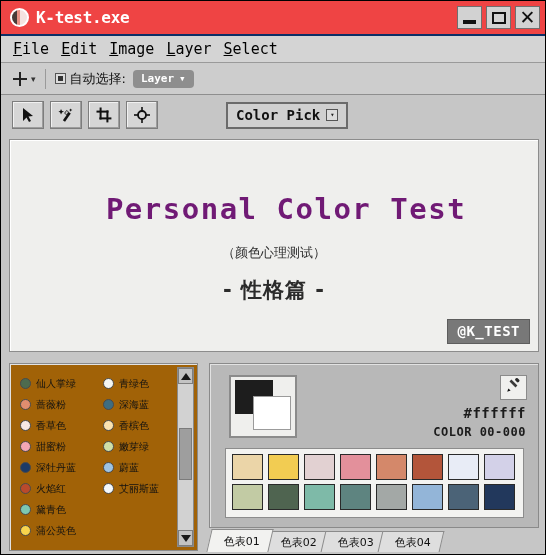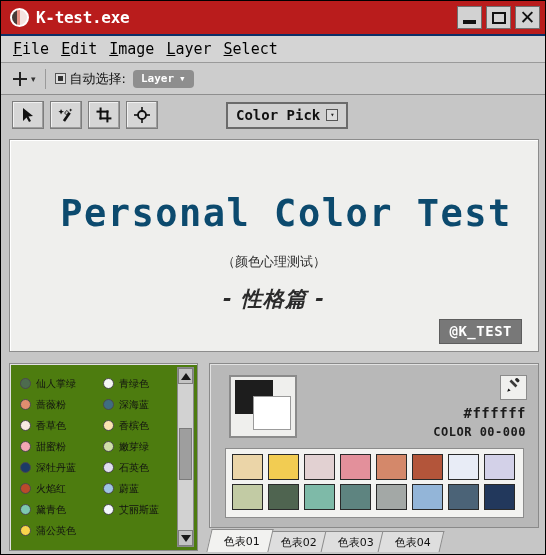--- a/index.html
+++ b/index.html
@@ -269,47 +269,46 @@
     height: 213px;
     background: #efefed;
     border: 1px solid #8c8c8c;
     box-shadow: inset 1px 1px 0 #ffffff;
     box-sizing: border-box;
     overflow: hidden;
   }
   .canvas-title {
     text-align: center;
     font-family: "DejaVu Sans Mono", monospace;
-    font-size: 37px;
+    font-size: 29px;
     font-weight: bold;
     letter-spacing: 1.5px;
-    color: #0c4a6e;
+    color: #701a75;
     margin-top: 52px;
     margin-left: 24px;
   }
   .canvas-sub {
     text-align: center;
     font-family: "DejaVu Sans", sans-serif;
     font-size: 13px;
     color: #2f2f2f;
     margin-top: 18px;
   }
   .canvas-sub2 {
     text-align: center;
     font-family: "DejaVu Sans", sans-serif;
     font-size: 21px;
     font-weight: bold;
     color: #2b2b2b;
     margin-top: 14px;
     letter-spacing: 1px;
-    font-style: italic;
   }
   .canvas-badge {
     position: absolute;
-    right: 16px; bottom: 7px;
+    right: 8px; bottom: 7px;
     background: #787878;
     border: 1px solid #5d5d5d;
     color: #ffffff;
     font-family: "DejaVu Sans Mono", monospace;
     font-size: 14px;
     font-weight: bold;
     padding: 3px 9px 4px 9px;
     letter-spacing: 0.5px;
   }
 
@@ -320,21 +319,21 @@
     width: 546px;
     height: 197px;
   }
 
   
   .list-panel {
     position: absolute;
     left: 8px; top: 4px;
     width: 189px;
     height: 188px;
-    background: #4d7c0f;
+    background: #a16207;
     border: 1px solid #8a8a8a;
     box-shadow: inset 1px 1px 0 #e2e2e2;
     box-sizing: border-box;
   }
   .list-cols {
     position: absolute;
     left: 4px; top: 4px;
     width: 166px;
     height: 178px;
     display: flex;
@@ -517,21 +516,21 @@
     background: #f2f2f0;
     height: 23px;
     z-index: 5;
   }
 </style>
 </head>
 <body>
 
 <div id="app">
 
-  <div class="titlebar" style="background: #b91c1c;">
+  <div class="titlebar" style="background: #ef4444;">
     <div class="title-icon">
         <i></i>
         <b></b>
       </div>
     <div class="title-text">K-test.exe</div>
     <div class="win-btns">
       <div class="win-btn">
           <div class="min-g"></div>
         </div>
       <div class="win-btn">
@@ -666,24 +665,20 @@
               <span class="dot" style="background: rgb(63, 109, 128);"></span>
               <span class="dot-label">深海蓝</span>
             </div>
           <div class="list-row">
               <span class="dot" style="background: rgb(250, 226, 176);"></span>
               <span class="dot-label">香槟色</span>
             </div>
           <div class="list-row">
               <span class="dot" style="background: rgb(207, 223, 168);"></span>
               <span class="dot-label">嫩芽绿</span>
-            </div>
-          <div class="list-row">
-              <span class="dot" style="background: rgb(224, 222, 240);"></span>
-              <span class="dot-label">石英色</span>
             </div>
           <div class="list-row">
               <span class="dot" style="background: rgb(158, 196, 228);"></span>
               <span class="dot-label">蔚蓝</span>
             </div>
           <div class="list-row">
               <span class="dot" style="background: rgb(244, 248, 252);"></span>
               <span class="dot-label">艾丽斯蓝</span>
             </div>
         </div>

